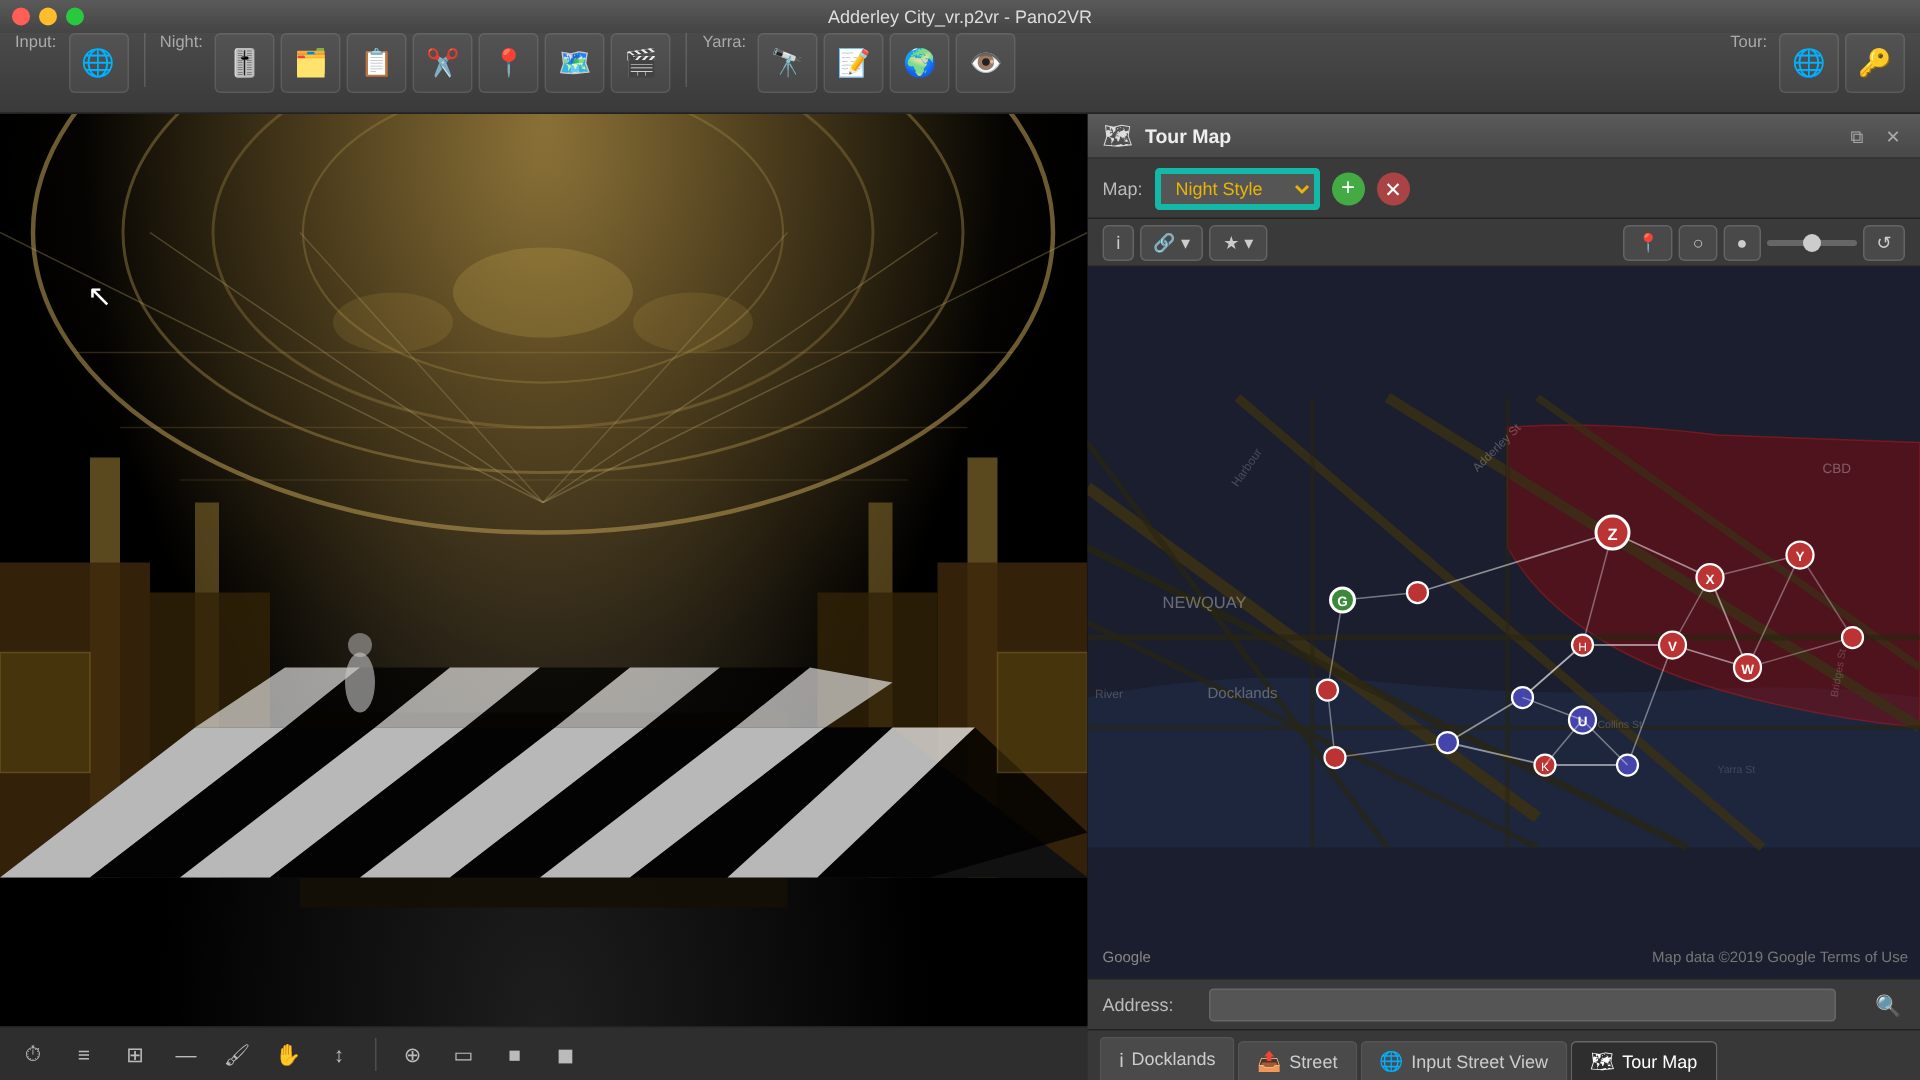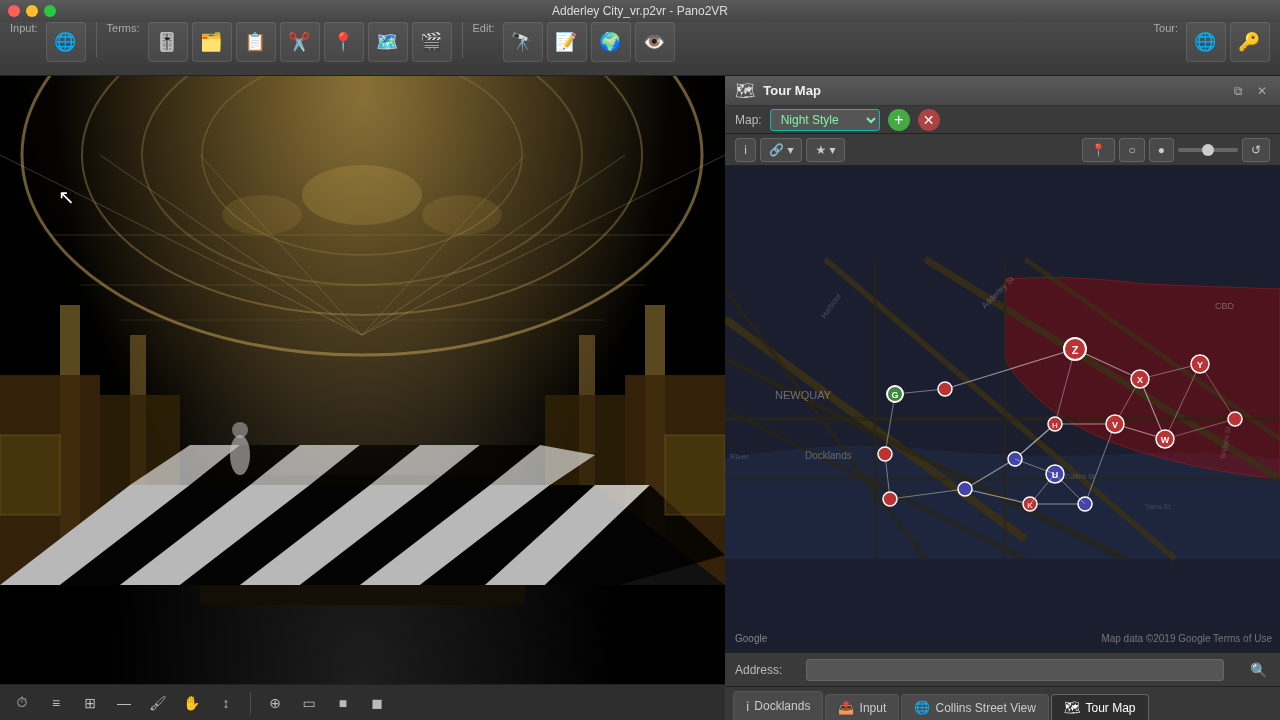--- a/index.html
+++ b/index.html
@@ -179,33 +179,33 @@
       display: flex;
       align-items: center;
       justify-content: center;
       color: #aaa;
       cursor: pointer;
       font-size: 12px;
     }
 
     
     #map-controls {
-      height: 28px;
+      height: 40px;
       background: #3a3a3a;
       display: flex;
       align-items: center;
       padding: 0 10px;
       gap: 8px;
       border-bottom: 1px solid #222;
     }
     .map-label { color: #bbb; font-size: 12px; }
     .map-select {
       background: #555;
-      border: 1px solid #14b8a6;
-      color: #86efac;
+      border: 4px solid #14b8a6;
+      color: #eab308;
       padding: 2px 6px;
       font-size: 12px;
       border-radius: 3px;
       cursor: pointer;
       width: 110px;
     }
     .map-add-btn {
       width: 22px; height: 22px;
       background: #4a4; border-radius: 50%;
       display: flex; align-items: center; justify-content: center;
@@ -390,32 +390,32 @@
   </div>
   <span class="title">Adderley City_vr.p2vr - Pano2VR</span>
 </div>
 
 <div id="toolbar">
   <span class="toolbar-label">Input:</span>
   <div class="toolbar-group">
     <div class="toolbar-btn" title="Input">🌐</div>
   </div>
   <div class="toolbar-separator"></div>
-  <span class="toolbar-label">Terms:</span>
+  <span class="toolbar-label">Night:</span>
   <div class="toolbar-group">
     <div class="toolbar-btn">🎚️</div>
     <div class="toolbar-btn">🗂️</div>
     <div class="toolbar-btn">📋</div>
     <div class="toolbar-btn">✂️</div>
     <div class="toolbar-btn">📍</div>
     <div class="toolbar-btn">🗺️</div>
     <div class="toolbar-btn">🎬</div>
   </div>
   <div class="toolbar-separator"></div>
-  <span class="toolbar-label">Edit:</span>
+  <span class="toolbar-label">Yarra:</span>
   <div class="toolbar-group">
     <div class="toolbar-btn">🔭</div>
     <div class="toolbar-btn">📝</div>
     <div class="toolbar-btn">🌍</div>
     <div class="toolbar-btn">👁️</div>
   </div>
   <div class="toolbar-spacer"></div>
   <span class="toolbar-label">Tour:</span>
   <div class="toolbar-group">
     <div class="toolbar-btn">🌐</div>
@@ -666,25 +666,25 @@
       <div class="address-search-btn">🔍</div>
     </div>
 
     <div id="properties-tabs">
       <div class="prop-tab">
         <span class="prop-tab-icon">ℹ</span>
         <span>Docklands</span>
       </div>
       <div class="prop-tab">
         <span class="prop-tab-icon">📤</span>
-        <span>Input</span>
+        <span>Street</span>
       </div>
       <div class="prop-tab">
         <span class="prop-tab-icon">🌐</span>
-        <span>Collins Street View</span>
+        <span>Input Street View</span>
       </div>
       <div class="prop-tab active">
         <span class="prop-tab-icon">🗺</span>
         <span>Tour Map</span>
       </div>
     </div>
 
   </div>
 </div>
 

